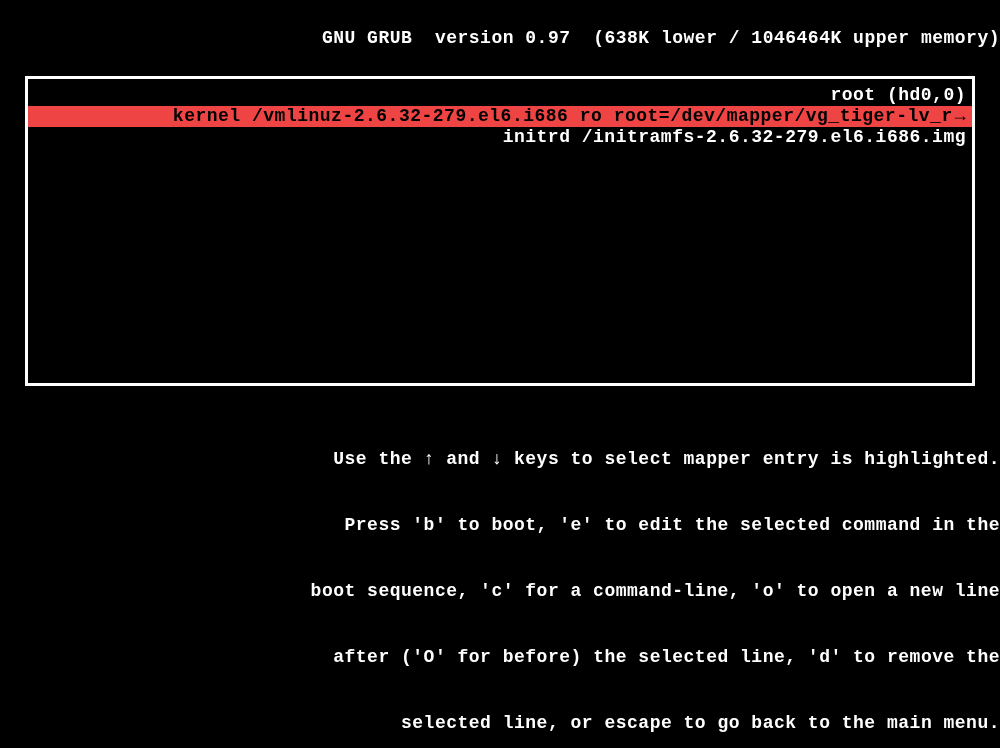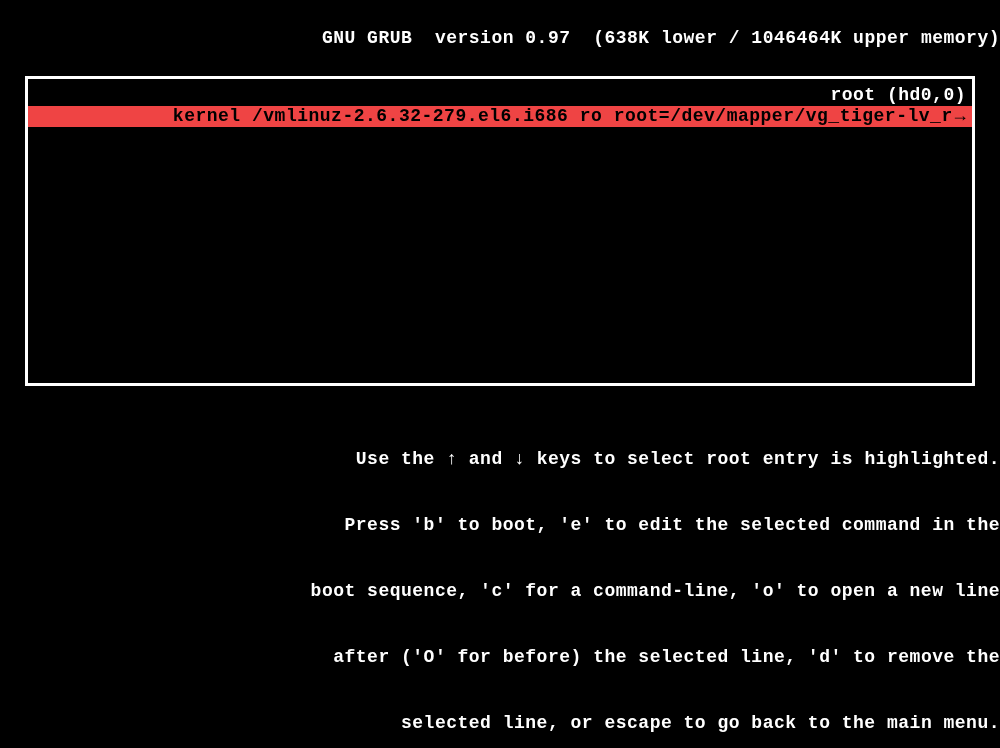--- a/index.html
+++ b/index.html
@@ -63,21 +63,22 @@
 <body>
 
 <div class="header">GNU GRUB  version 0.97  (638K lower / 1046464K upper memory)</div>
 
 <div class="menu-box">
   <div class="menu-line">root (hd0,0)</div>
   <div class="menu-line selected">
     <span class="text">kernel /vmlinuz-2.6.32-279.el6.i686 ro root=/dev/mapper/vg_tiger-lv_r</span>
     <span class="arrow-icon">→</span>
   </div>
+  <div class="menu-line">initrd /initramfs-2.6.32-279.el6.i686.img</div>
 </div>
 
 <div class="instructions">
-  <div>Use the ↑ and ↓ keys to select root entry is highlighted.</div>
+  <div>Use the ↑ and ↓ keys to select mapper entry is highlighted.</div>
   <div>Press 'b' to boot, 'e' to edit the selected command in the</div>
   <div>boot sequence, 'c' for a command-line, 'o' to open a new line</div>
   <div>after ('O' for before) the selected line, 'd' to remove the</div>
   <div>selected line, or escape to go back to the main menu.</div>
 </div>
 
 </body></html>

